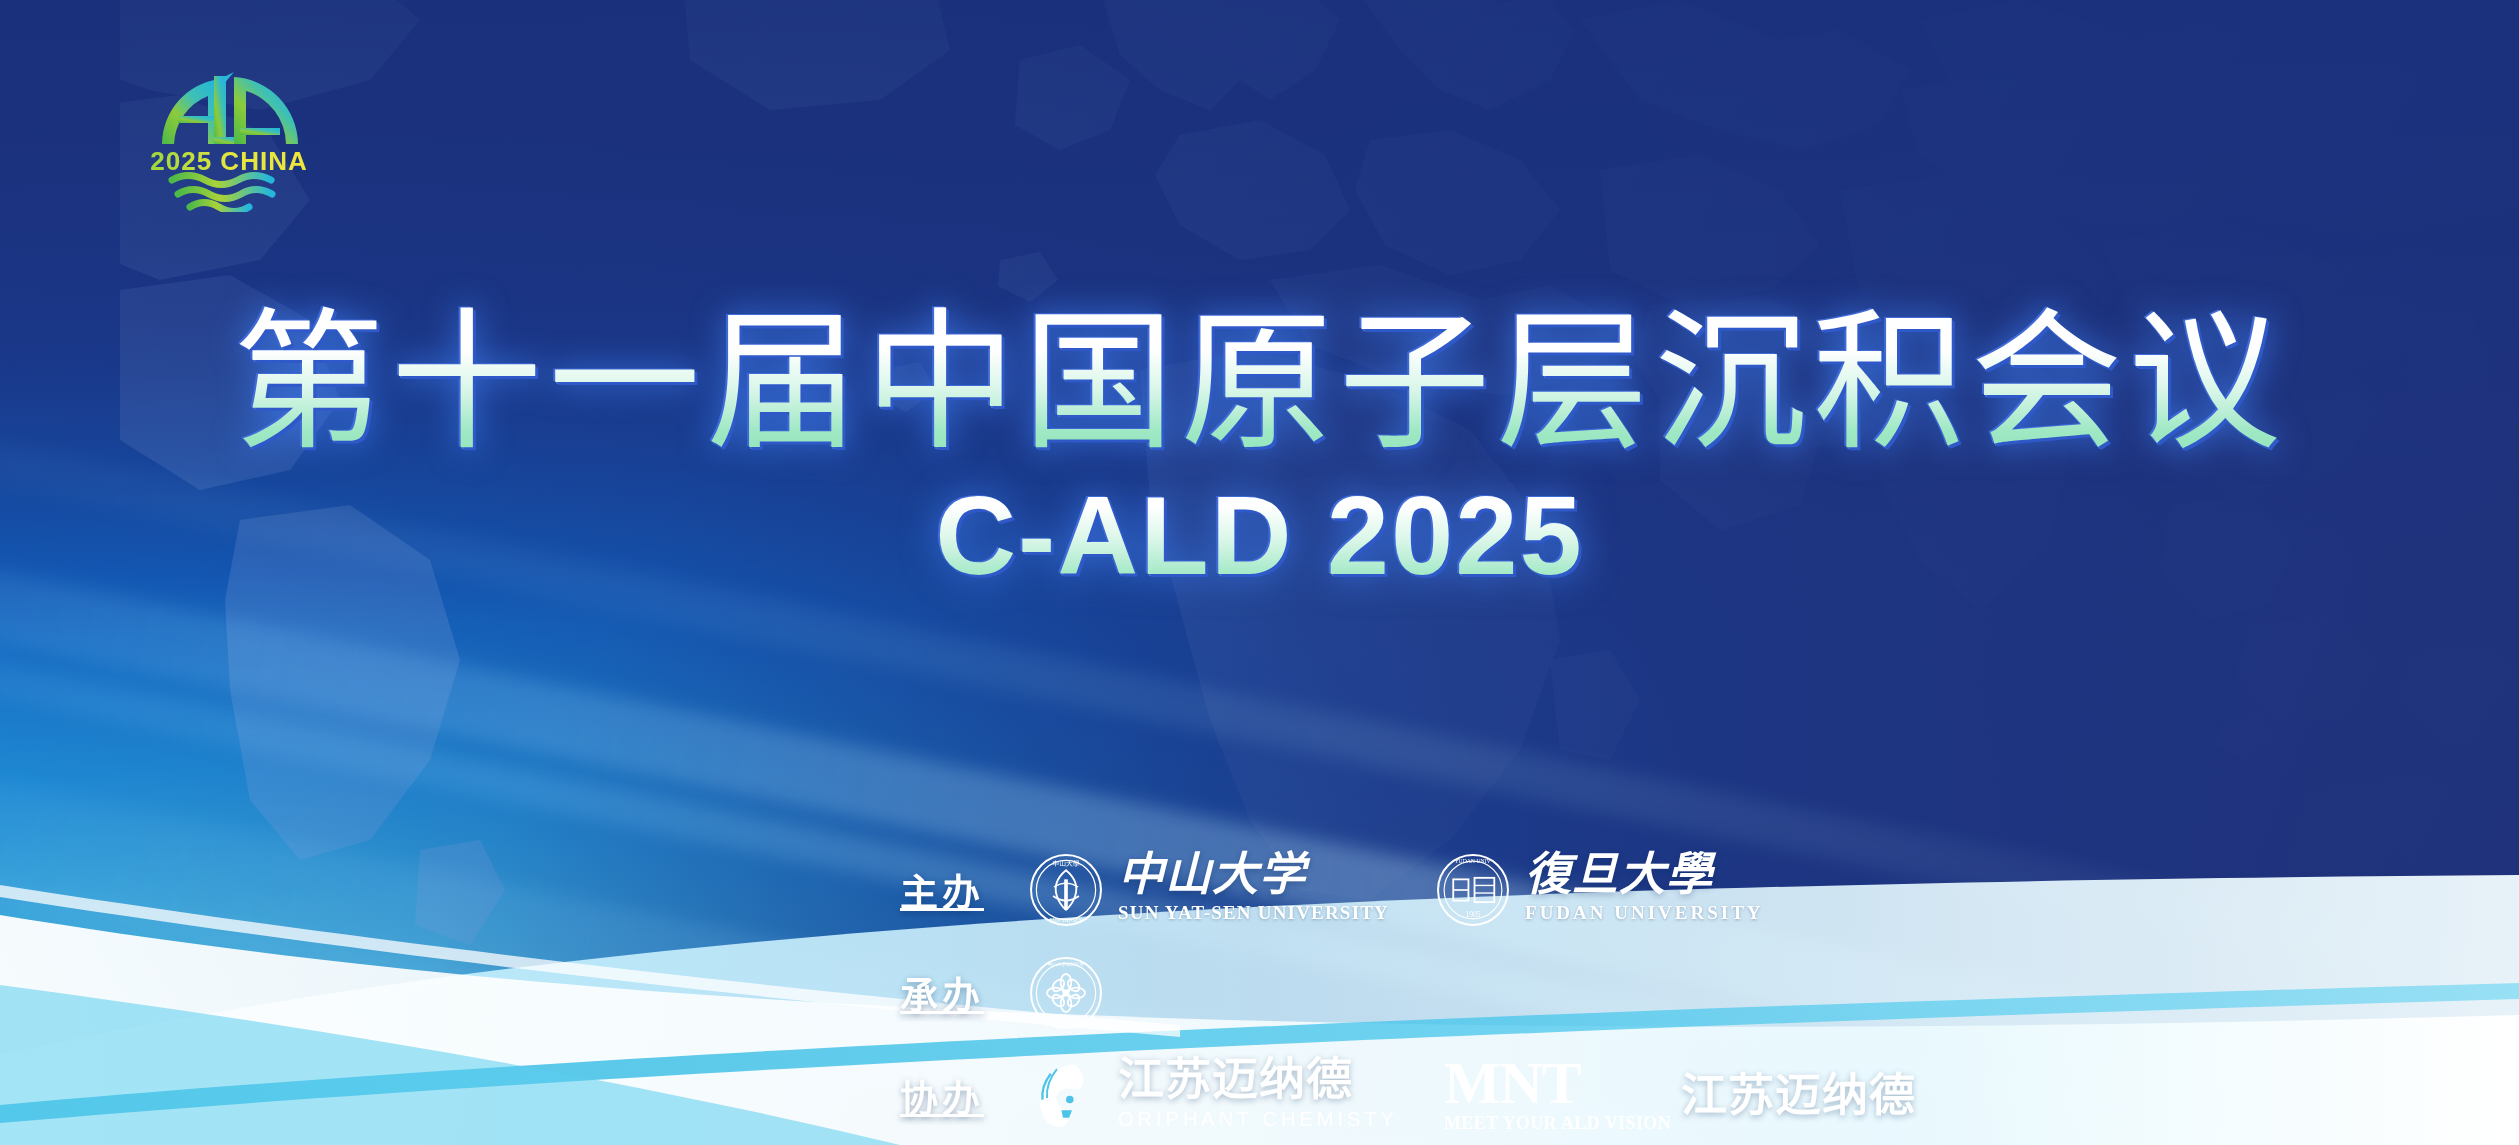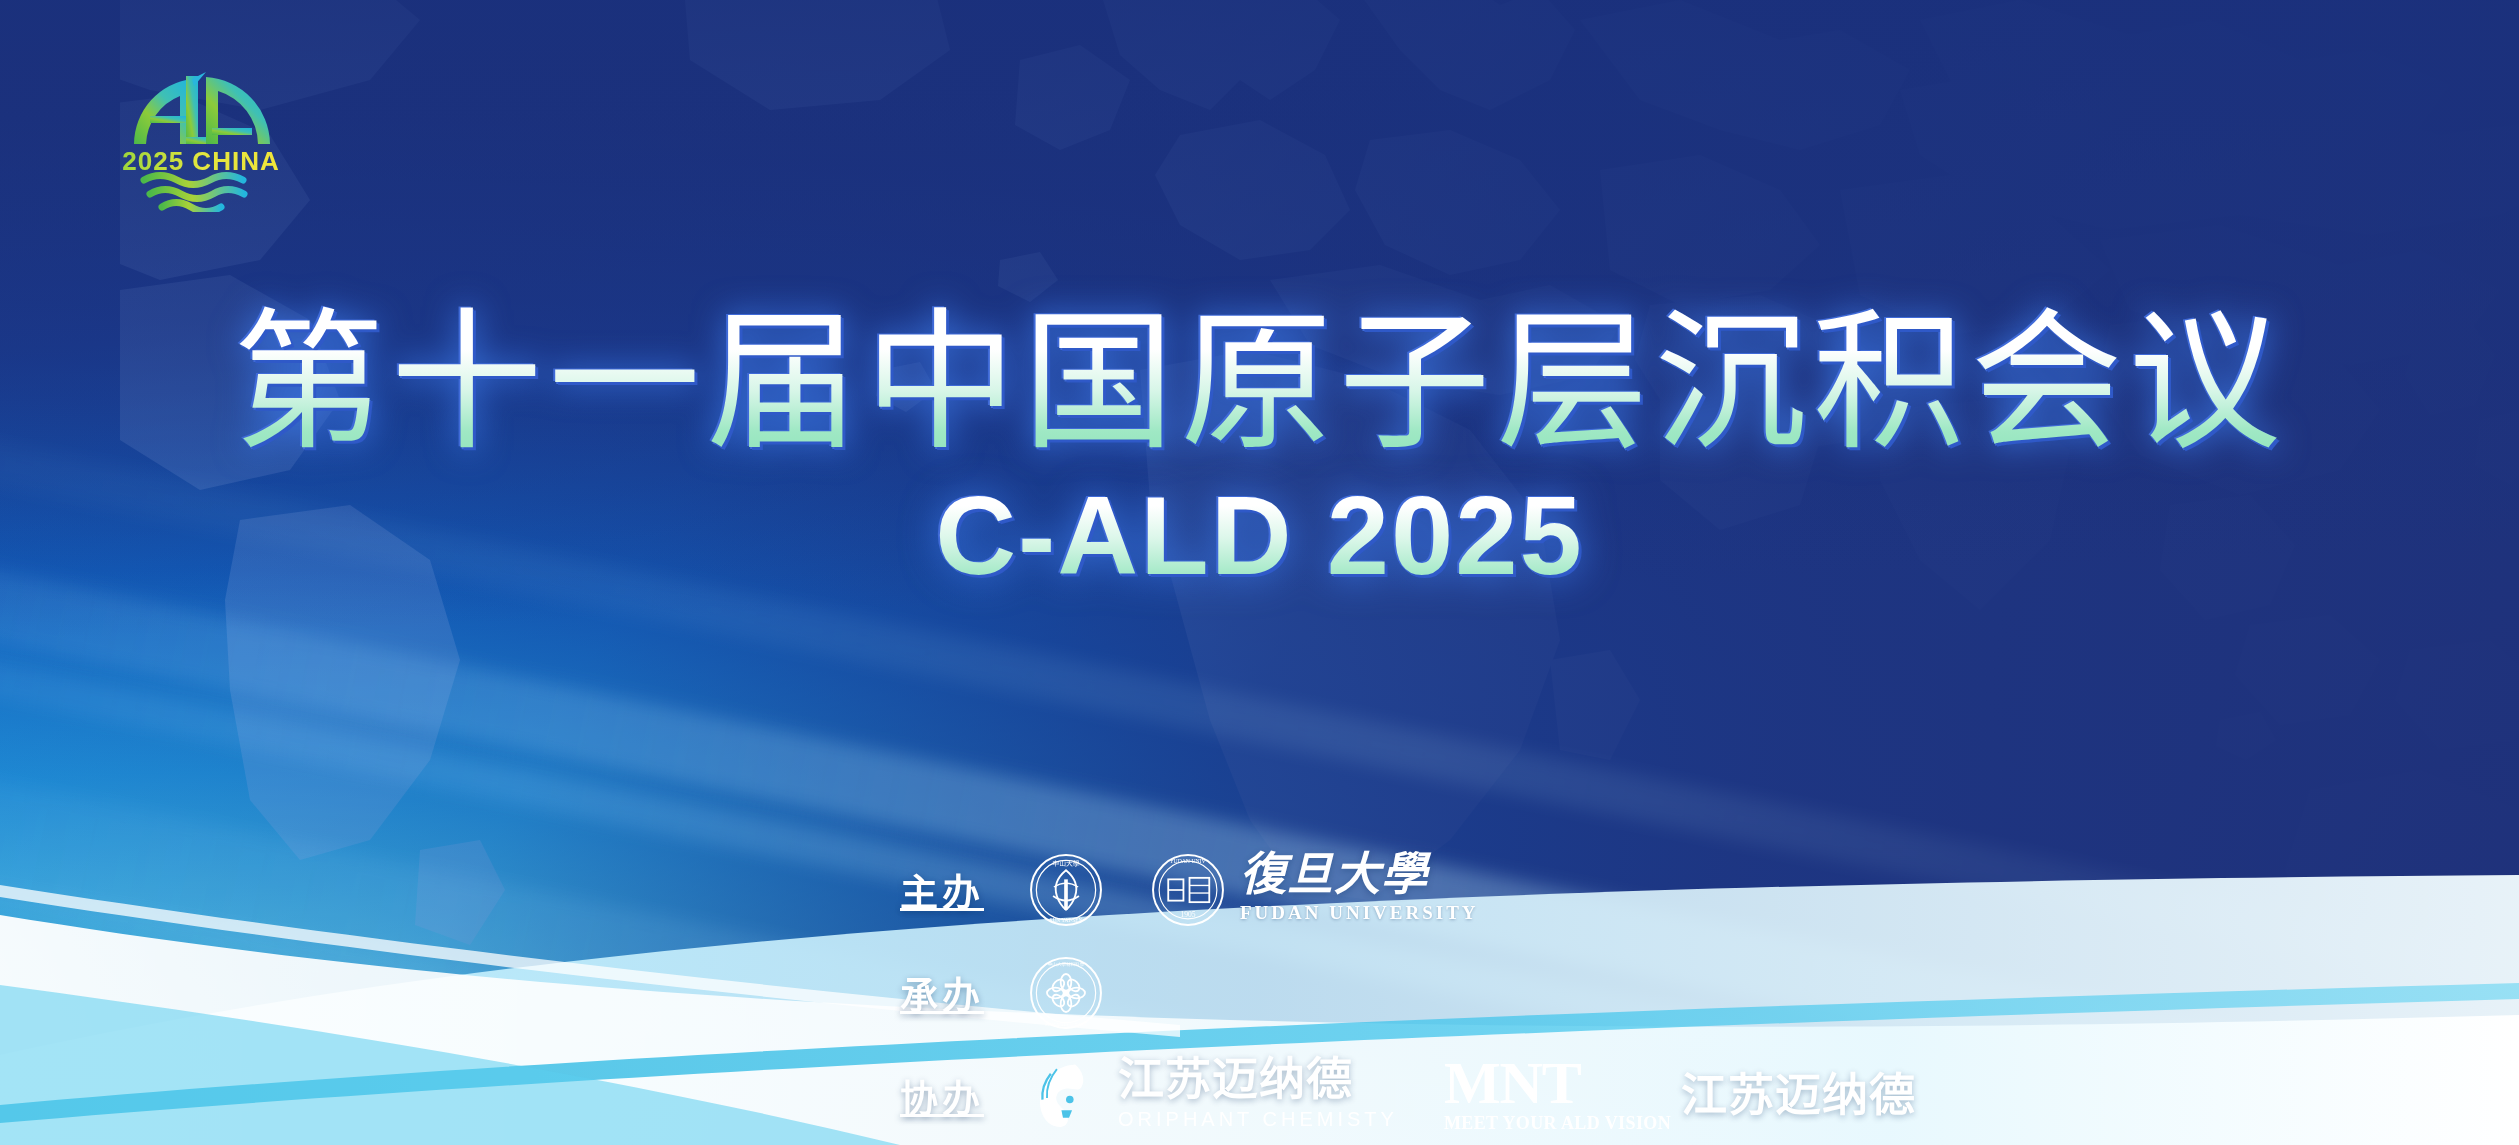--- a/index.html
+++ b/index.html
@@ -63,21 +63,21 @@
   .b4{top:300px;height:44px;transform:rotate(11.5deg);opacity:.35;}
   .b5{top:760px;height:180px;transform:rotate(10deg);opacity:.40;}
 
   
   .swoosh{position:absolute;left:0;bottom:0;width:2519px;height:560px;pointer-events:none;}
   .swoosh svg{width:100%;height:100%;display:block;}
 
   
   .logo{
     position:absolute;
-    left:120px; top:52px;
+    left:148px; top:52px;
     width:160px; height:160px;
   }
   .logo svg{width:100%;height:100%;display:block;}
 
   
   .headline{
     position:absolute;
     left:0; right:0;
     top:300px;
     text-align:center;
@@ -360,20 +360,24 @@
             <svg viewBox="0 0 100 100" aria-hidden="true">
               <circle cx="50" cy="50" r="46" fill="none" stroke="#fff" stroke-width="2.6"></circle>
               <circle cx="50" cy="50" r="39" fill="none" stroke="#fff" stroke-width="1.6"></circle>
               <path d="M50 24 C38 34 34 46 38 58 C42 70 50 76 50 76 C50 76 58 70 62 58 C66 46 62 34 50 24 Z" fill="none" stroke="#fff" stroke-width="2.4"></path>
               <rect x="47.6" y="36" width="4.8" height="40" fill="#fff"></rect>
               <path d="M33 58 q17 12 34 0" fill="none" stroke="#fff" stroke-width="2.4"></path>
               <path d="M34 46 q16 -10 32 0" fill="none" stroke="#fff" stroke-width="1.8"></path>
               <text x="50" y="18" text-anchor="middle" font-family="Liberation Serif, DejaVu Serif, serif" font-size="9" fill="#fff">中山大學</text>
               <text x="50" y="92" text-anchor="middle" font-family="Liberation Serif, DejaVu Serif, serif" font-size="7" fill="#fff">SUN YAT-SEN</text>
             </svg>
+          </span>
+          <span class="sp-names">
+            <span class="cn-name script">中山大学</span>
+            <span class="en-name">SUN  YAT-SEN UNIVERSITY</span>
           </span>
         </div>
 
         <div class="sp-item">
           <span class="seal">
             <svg viewBox="0 0 100 100" aria-hidden="true">
               <circle cx="50" cy="50" r="46" fill="none" stroke="#fff" stroke-width="2.6"></circle>
               <circle cx="50" cy="50" r="38" fill="none" stroke="#fff" stroke-width="1.5"></circle>
               <rect x="24" y="36" width="20" height="28" fill="none" stroke="#fff" stroke-width="2.4"></rect>
               <line x1="24" y1="50" x2="44" y2="50" stroke="#fff" stroke-width="2.2"></line>

